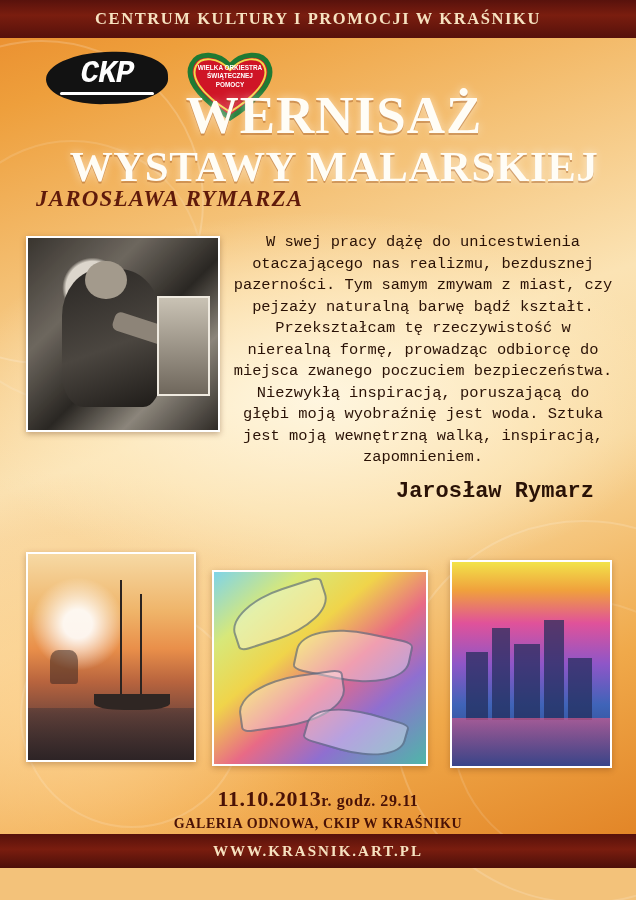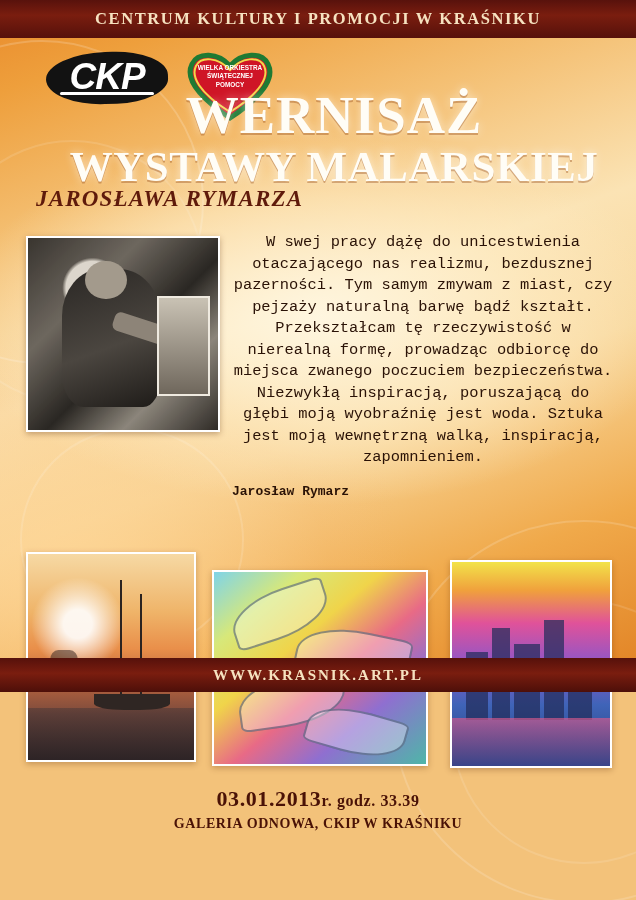--- a/index.html
+++ b/index.html
@@ -2,21 +2,21 @@
 <html><head>
 <meta charset="utf-8">
 <style>
   html,body{margin:0;padding:0;}
   body{
     width:636px;height:900px;overflow:hidden;
     font-family:"Liberation Serif", serif;
     background:#f3c27a;
   }
   .poster{
-    position:relative;width:636px;height:692px;
+    position:relative;width:636px;height:868px;
     background:
       radial-gradient(ellipse 500px 260px at 50% 46%, rgba(255,247,226,0.95) 0%, rgba(255,238,200,0.55) 45%, rgba(255,228,176,0.0) 72%),
       radial-gradient(ellipse 420px 300px at 12% 82%, rgba(255,214,150,0.75) 0%, rgba(248,186,110,0.2) 60%, rgba(0,0,0,0) 80%),
       linear-gradient(160deg,#e98a2b 0%, #ee9f3c 10%, #f4bf72 26%, #fbe3b4 45%, #f8d79c 60%, #f0a94a 80%, #e07f21 100%);
     box-sizing:border-box;
     border-radius:20px;
   }
   
   .swirl{position:absolute;border-radius:50%;pointer-events:none;}
   .sw1{left:-120px;top:40px;width:320px;height:320px;border:2px solid rgba(255,255,255,0.18);}
@@ -50,22 +50,22 @@
     position:absolute;left:46px;top:52px;width:122px;height:54px;
   }
   .ckp .blob{
     position:absolute;left:0;top:0;width:122px;height:52px;
     background:#121212;
     border-radius:60% 55% 52% 58% / 60% 58% 55% 62%;
     transform:rotate(-2deg);
   }
   .ckp .txt{
     position:absolute;left:0;top:4px;width:122px;text-align:center;
-    color:#fff;font-weight:bold;font-style:italic;font-size:37px;letter-spacing:-1px;
-    font-family:Liberation Sans, sans-serif;
+    color:#fff;font-weight:bold;font-style:italic;font-size:31px;letter-spacing:-1px;
+    font-family:Liberation Mono, monospace;
   }
   .ckp .bar{
     position:absolute;left:14px;top:40px;width:94px;height:3px;background:#fff;border-radius:2px;
   }
 
   
   .wosp{position:absolute;left:182px;top:48px;width:96px;height:74px;}
   .wosp svg{display:block;}
   .wosp .label{
     position:absolute;left:0;top:16px;width:96px;text-align:center;
@@ -131,22 +131,22 @@
     border:2px solid #efeae0;
   }
 
   .quote{
     position:absolute;left:232px;top:232px;width:382px;
     color:#2a1206;font-size:15.4px;line-height:21.5px;text-align:center;
     font-family:Liberation Mono, monospace;
   }
   .quote p{margin:0;}
   .quote .sign{
-    margin-top:12px;text-align:left;padding-right:20px;
-    font-weight:bold;font-size:13px;font-style:normal;
+    margin-top:12px;text-align:right;padding-right:20px;
+    font-weight:bold;font-size:22px;font-style:normal;
   }
 
   .arts{position:absolute;left:0;top:552px;width:636px;height:230px;}
   .art{
     position:absolute;border:2px solid #ffffff;box-shadow:0 2px 6px rgba(90,40,10,.3);overflow:hidden;
   }
   .art1{left:26px;top:0;width:166px;height:206px;
     background:
       radial-gradient(circle at 30% 34%, rgba(255,255,255,.9) 0 8%, rgba(255,240,200,0) 26%),
       linear-gradient(180deg,#f6d9a4 0%,#efb469 28%,#e98f4a 46%,#b8643e 62%,#7b4a3c 78%,#4c3a3a 100%);
@@ -263,21 +263,21 @@
       <div class="b b2"></div>
       <div class="b b3"></div>
       <div class="b b4"></div>
       <div class="b b5"></div>
       <div class="water"></div>
     </div>
   </div>
 
   <div class="info">
     <div class="l1">
-      <span>03.01.2013</span><span class="r">r. godz. 33.39</span>
+      <span>11.10.2013</span><span class="r">r. godz. 29.11</span>
     </div>
     <div class="l2">Galeria  Odnowa, CKiP w Kraśniku</div>
   </div>
 
   <div class="bottombar">
     <div class="t">www.krasnik.art.pl</div>
   </div>
 
 </div>
 

